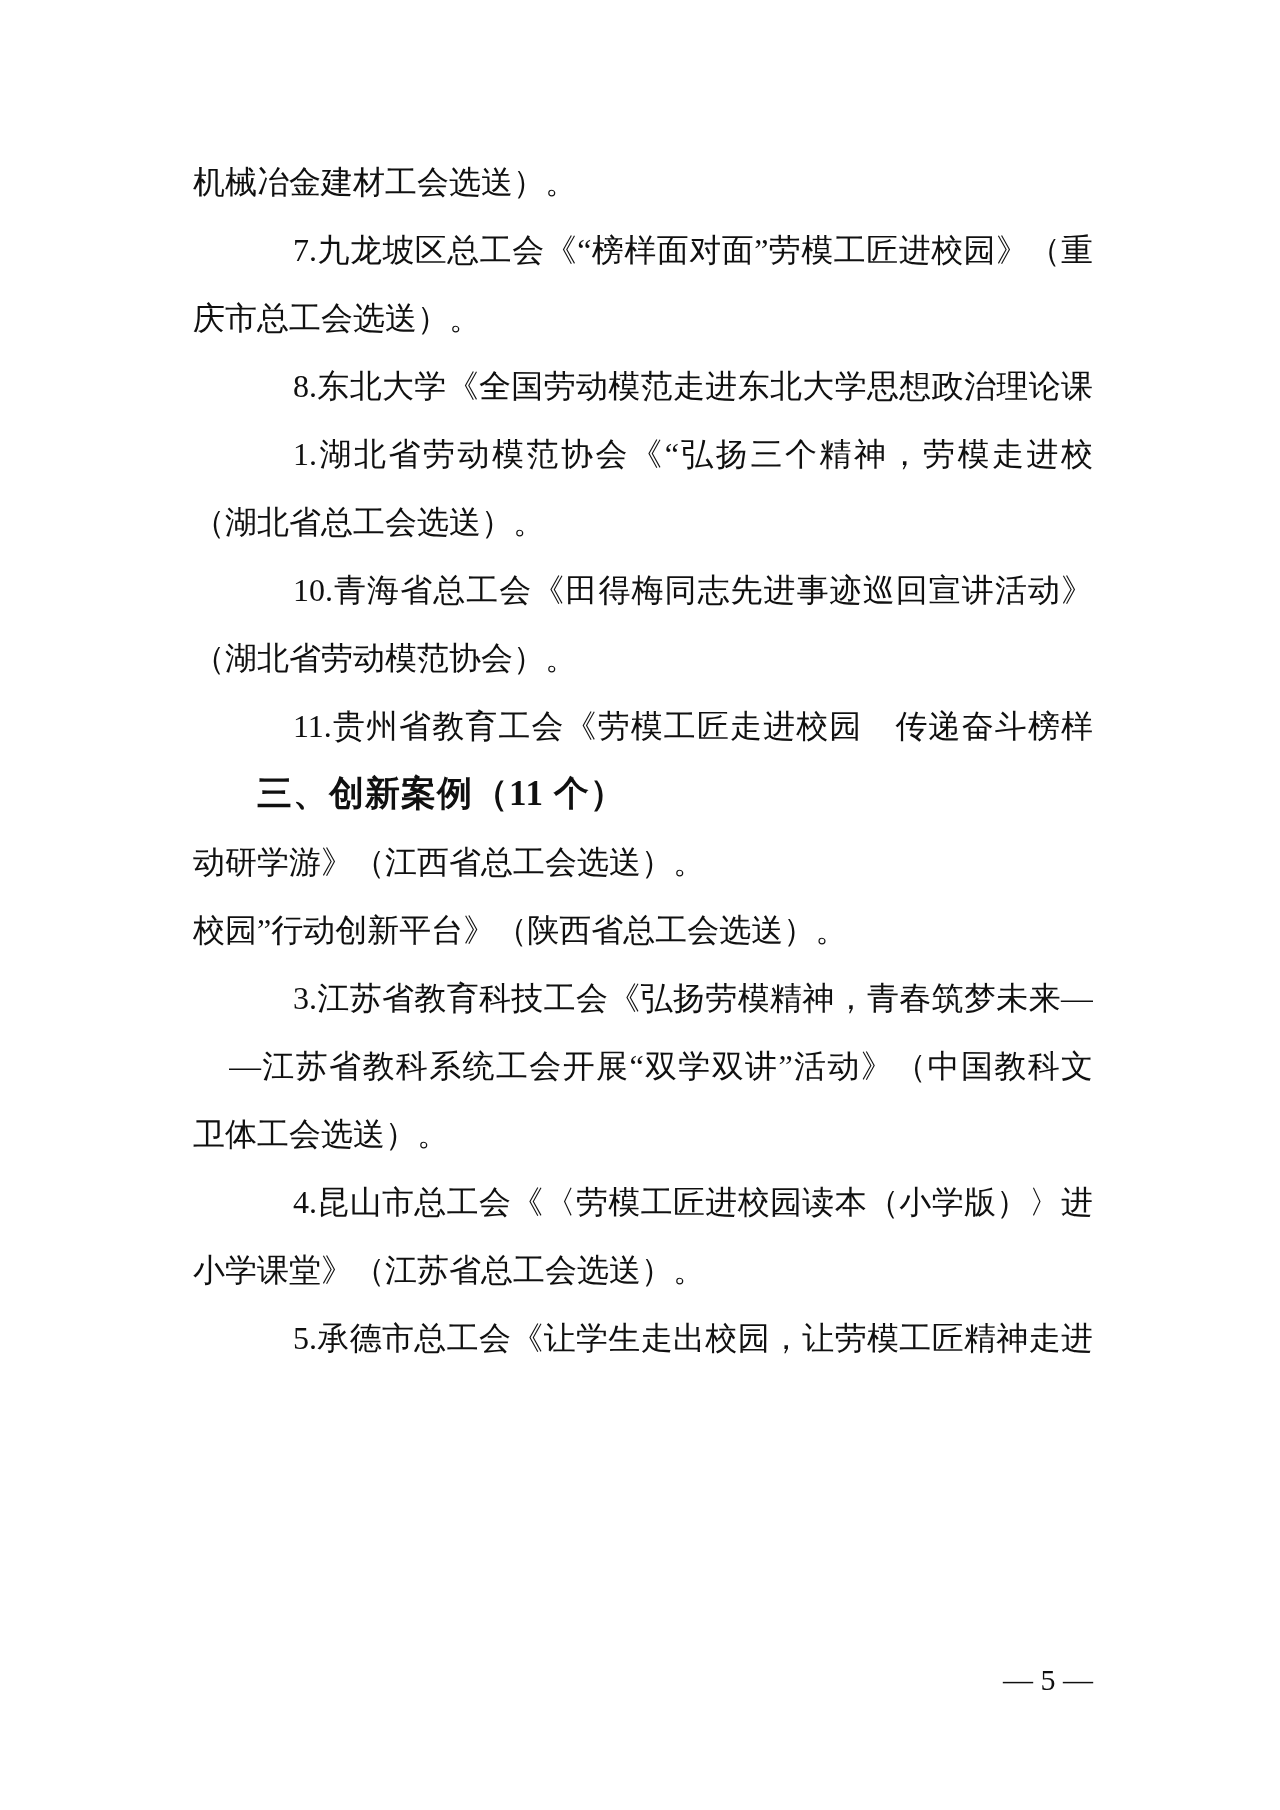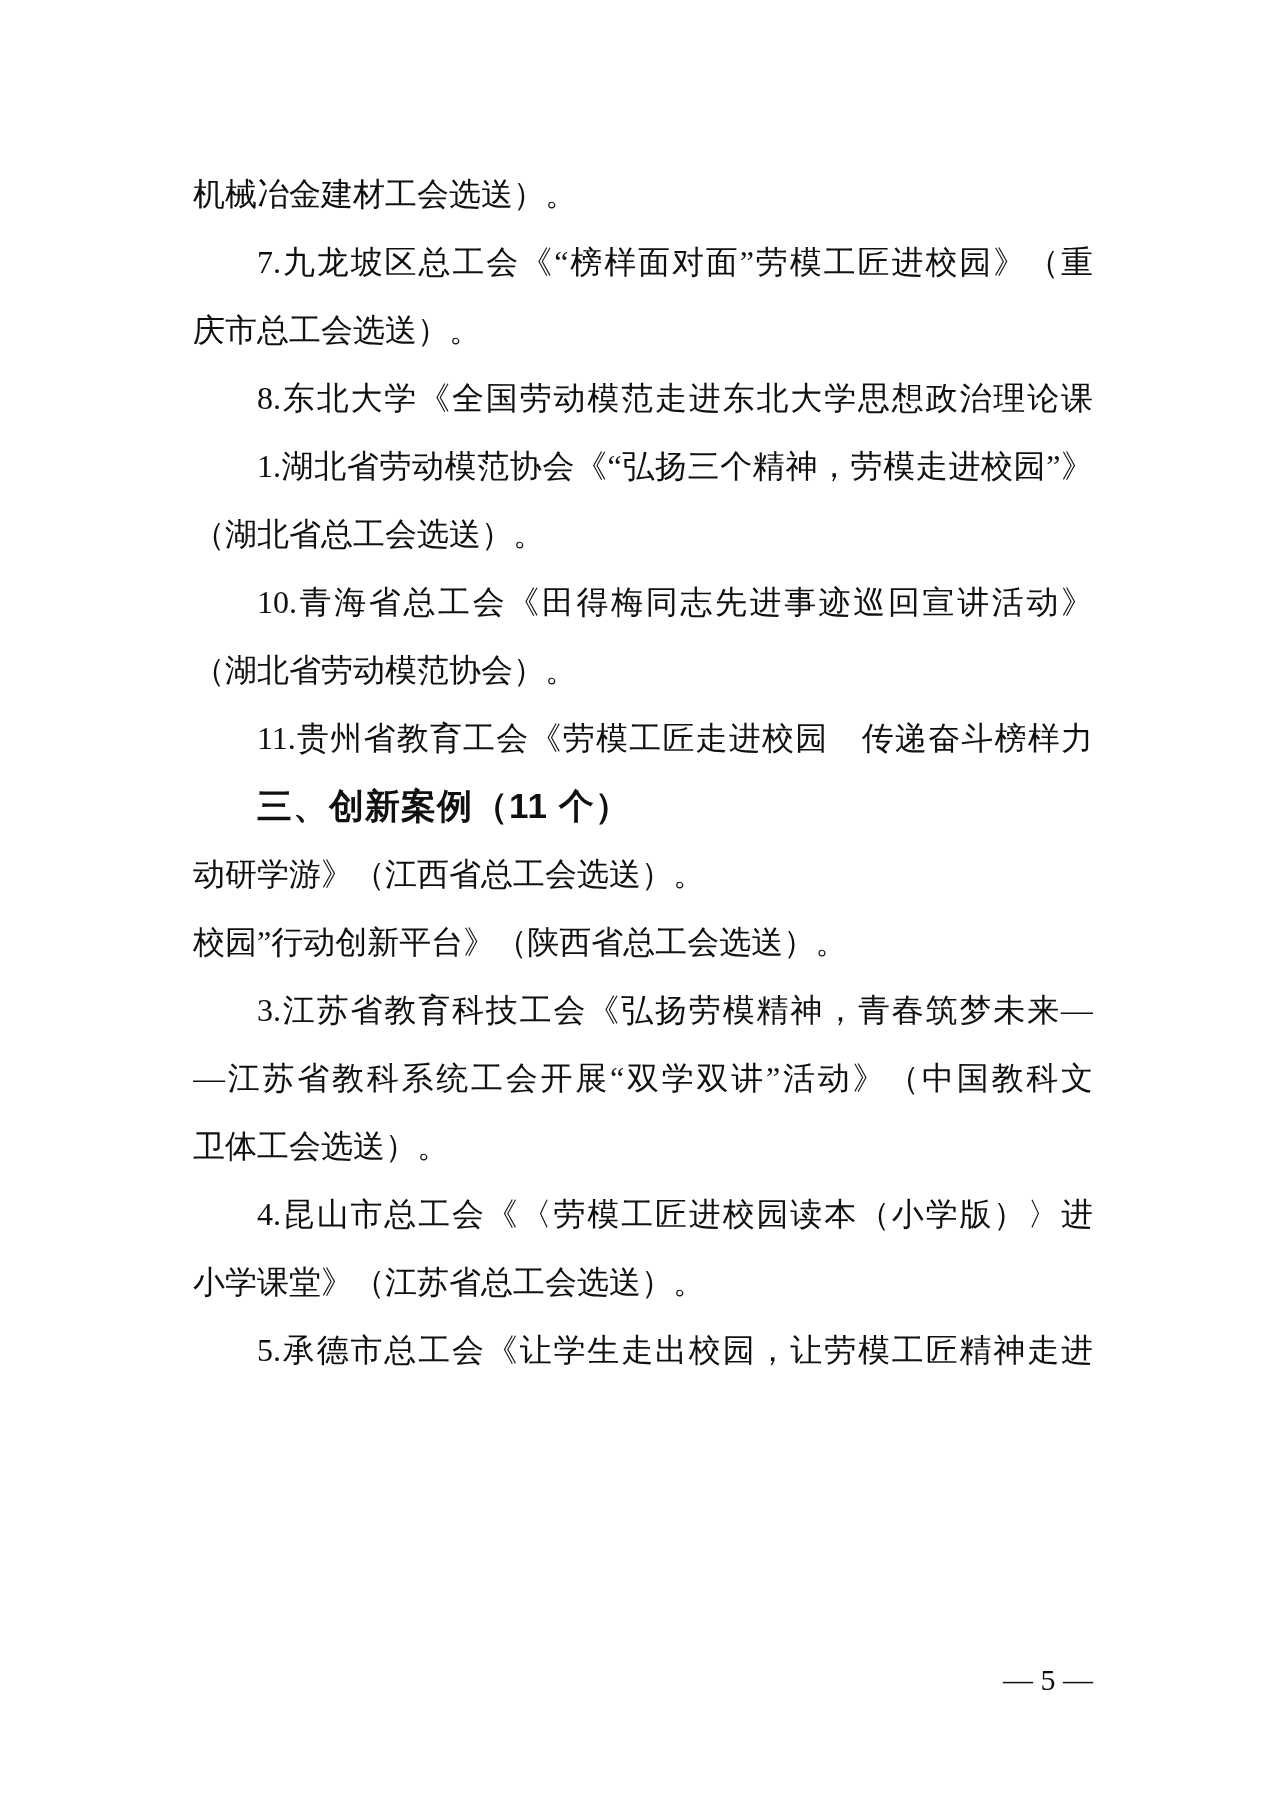--- a/index.html
+++ b/index.html
@@ -9,42 +9,43 @@
   }
   body {
     width: 1280px;
     height: 1810px;
     position: relative;
     overflow: hidden;
   }
   .doc-body {
     position: absolute;
     left: 193px;
-    top: 160px;
+    top: 148px;
     width: 900px;
   }
   .line {
     height: 68px;
     line-height: 68px;
     font-size: 32px;
     font-family: "Liberation Serif", "DejaVu Serif", serif;
     color: #101010;
     overflow: hidden;
     white-space: nowrap;
   }
   .line.just {
     white-space: normal;
     text-align: justify;
     text-align-last: justify;
+    margin-left: 36px;
   }
   .line.indent {
     padding-left: 64px;
   }
   .line.heading {
-    font-family: Liberation Sans, sans-serif;
+    font-family: Liberation Serif, serif;
     font-weight: bold;
     font-size: 35px;
     letter-spacing: 1px;
   }
   .page-footer {
     position: absolute;
     top: 1662px;
     left: 193px;
     width: 900px;
     text-align: right;

